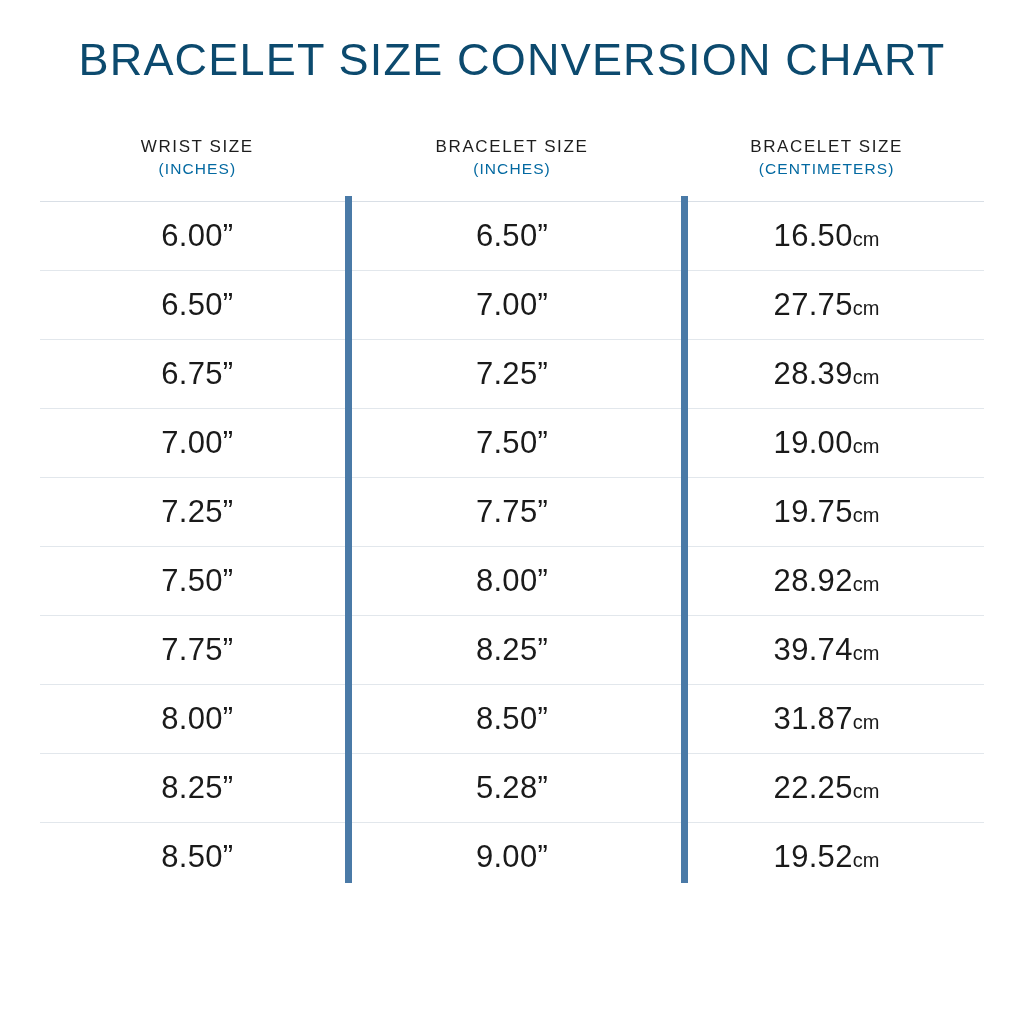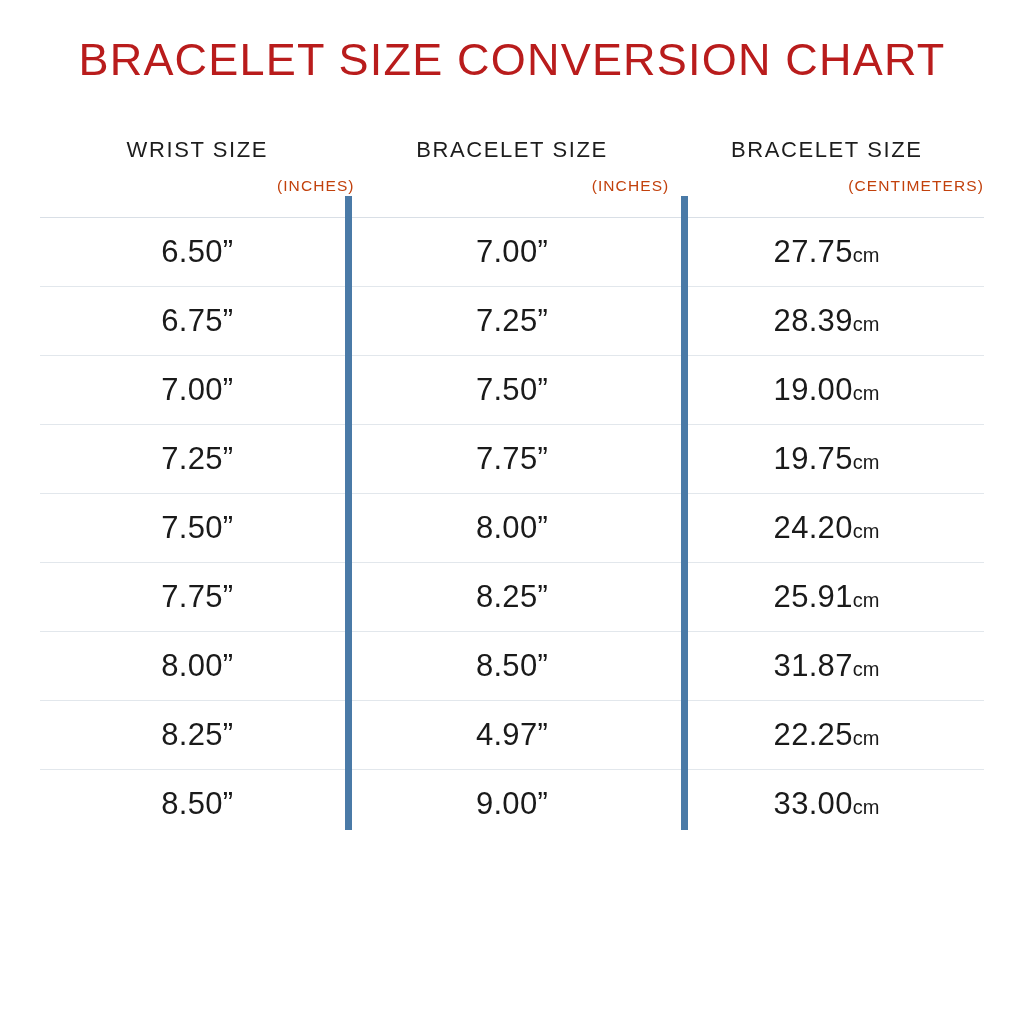--- a/index.html
+++ b/index.html
@@ -18,21 +18,21 @@
     position: relative;
     width: 1024px;
     height: 1024px;
     box-sizing: border-box;
   }
   .chart-title {
     text-align: center;
     font-size: 45px;
     letter-spacing: 1.2px;
     font-weight: 400;
-    color: #b91c1c;
+    color: #0c4a6e;
     margin: 0;
     padding-top: 34px;
     white-space: nowrap;
   }
   .table-wrap {
     position: relative;
     margin: 0 auto;
     width: 944px;
     padding-top: 50px;
   }
@@ -46,33 +46,32 @@
   table.size-table col.c3 { width: 33.33%; }
 
   thead th {
     font-weight: 400;
     padding: 0 0 20px 0;
     vertical-align: bottom;
     border-bottom: 1px solid #d9dfe6;
   }
   .head-main {
     display: block;
-    font-size: 22px;
+    font-size: 17px;
     letter-spacing: 1.6px;
     color: #1d1d1d;
     line-height: 1.25;
   }
   .head-sub {
     display: block;
     font-size: 15.5px;
     letter-spacing: 1.1px;
-    color: #c2410c;
+    color: #0369a1;
     line-height: 1.5;
-    margin-top: 10px;
-    text-align: right;
+    margin-top: 0;
   }
   tbody td {
     text-align: center;
     font-size: 31px;
     color: #1a1a1a;
     height: 66px;
     border-bottom: 1px solid #e2e7ec;
     font-weight: 400;
     letter-spacing: 0.3px;
   }
@@ -122,20 +121,25 @@
             <span class="head-sub">(INCHES)</span>
           </th>
           <th>
             <span class="head-main">BRACELET SIZE</span>
             <span class="head-sub">(CENTIMETERS)</span>
           </th>
         </tr>
       </thead>
       <tbody>
         <tr>
+          <td>6.00”</td>
+          <td>6.50”</td>
+          <td><span>16.50</span><span class="unit">cm</span></td>
+        </tr>
+        <tr>
           <td>6.50”</td>
           <td>7.00”</td>
           <td><span>27.75</span><span class="unit">cm</span></td>
         </tr>
         <tr>
           <td>6.75”</td>
           <td>7.25”</td>
           <td><span>28.39</span><span class="unit">cm</span></td>
         </tr>
         <tr>
@@ -144,38 +148,38 @@
           <td><span>19.00</span><span class="unit">cm</span></td>
         </tr>
         <tr>
           <td>7.25”</td>
           <td>7.75”</td>
           <td><span>19.75</span><span class="unit">cm</span></td>
         </tr>
         <tr>
           <td>7.50”</td>
           <td>8.00”</td>
-          <td><span>24.20</span><span class="unit">cm</span></td>
+          <td><span>28.92</span><span class="unit">cm</span></td>
         </tr>
         <tr>
           <td>7.75”</td>
           <td>8.25”</td>
-          <td><span>25.91</span><span class="unit">cm</span></td>
+          <td><span>39.74</span><span class="unit">cm</span></td>
         </tr>
         <tr>
           <td>8.00”</td>
           <td>8.50”</td>
           <td><span>31.87</span><span class="unit">cm</span></td>
         </tr>
         <tr>
           <td>8.25”</td>
-          <td>4.97”</td>
+          <td>5.28”</td>
           <td><span>22.25</span><span class="unit">cm</span></td>
         </tr>
         <tr>
           <td>8.50”</td>
           <td>9.00”</td>
-          <td><span>33.00</span><span class="unit">cm</span></td>
+          <td><span>19.52</span><span class="unit">cm</span></td>
         </tr>
       </tbody>
     </table>
   </div>
 </div>
 
 </body></html>

